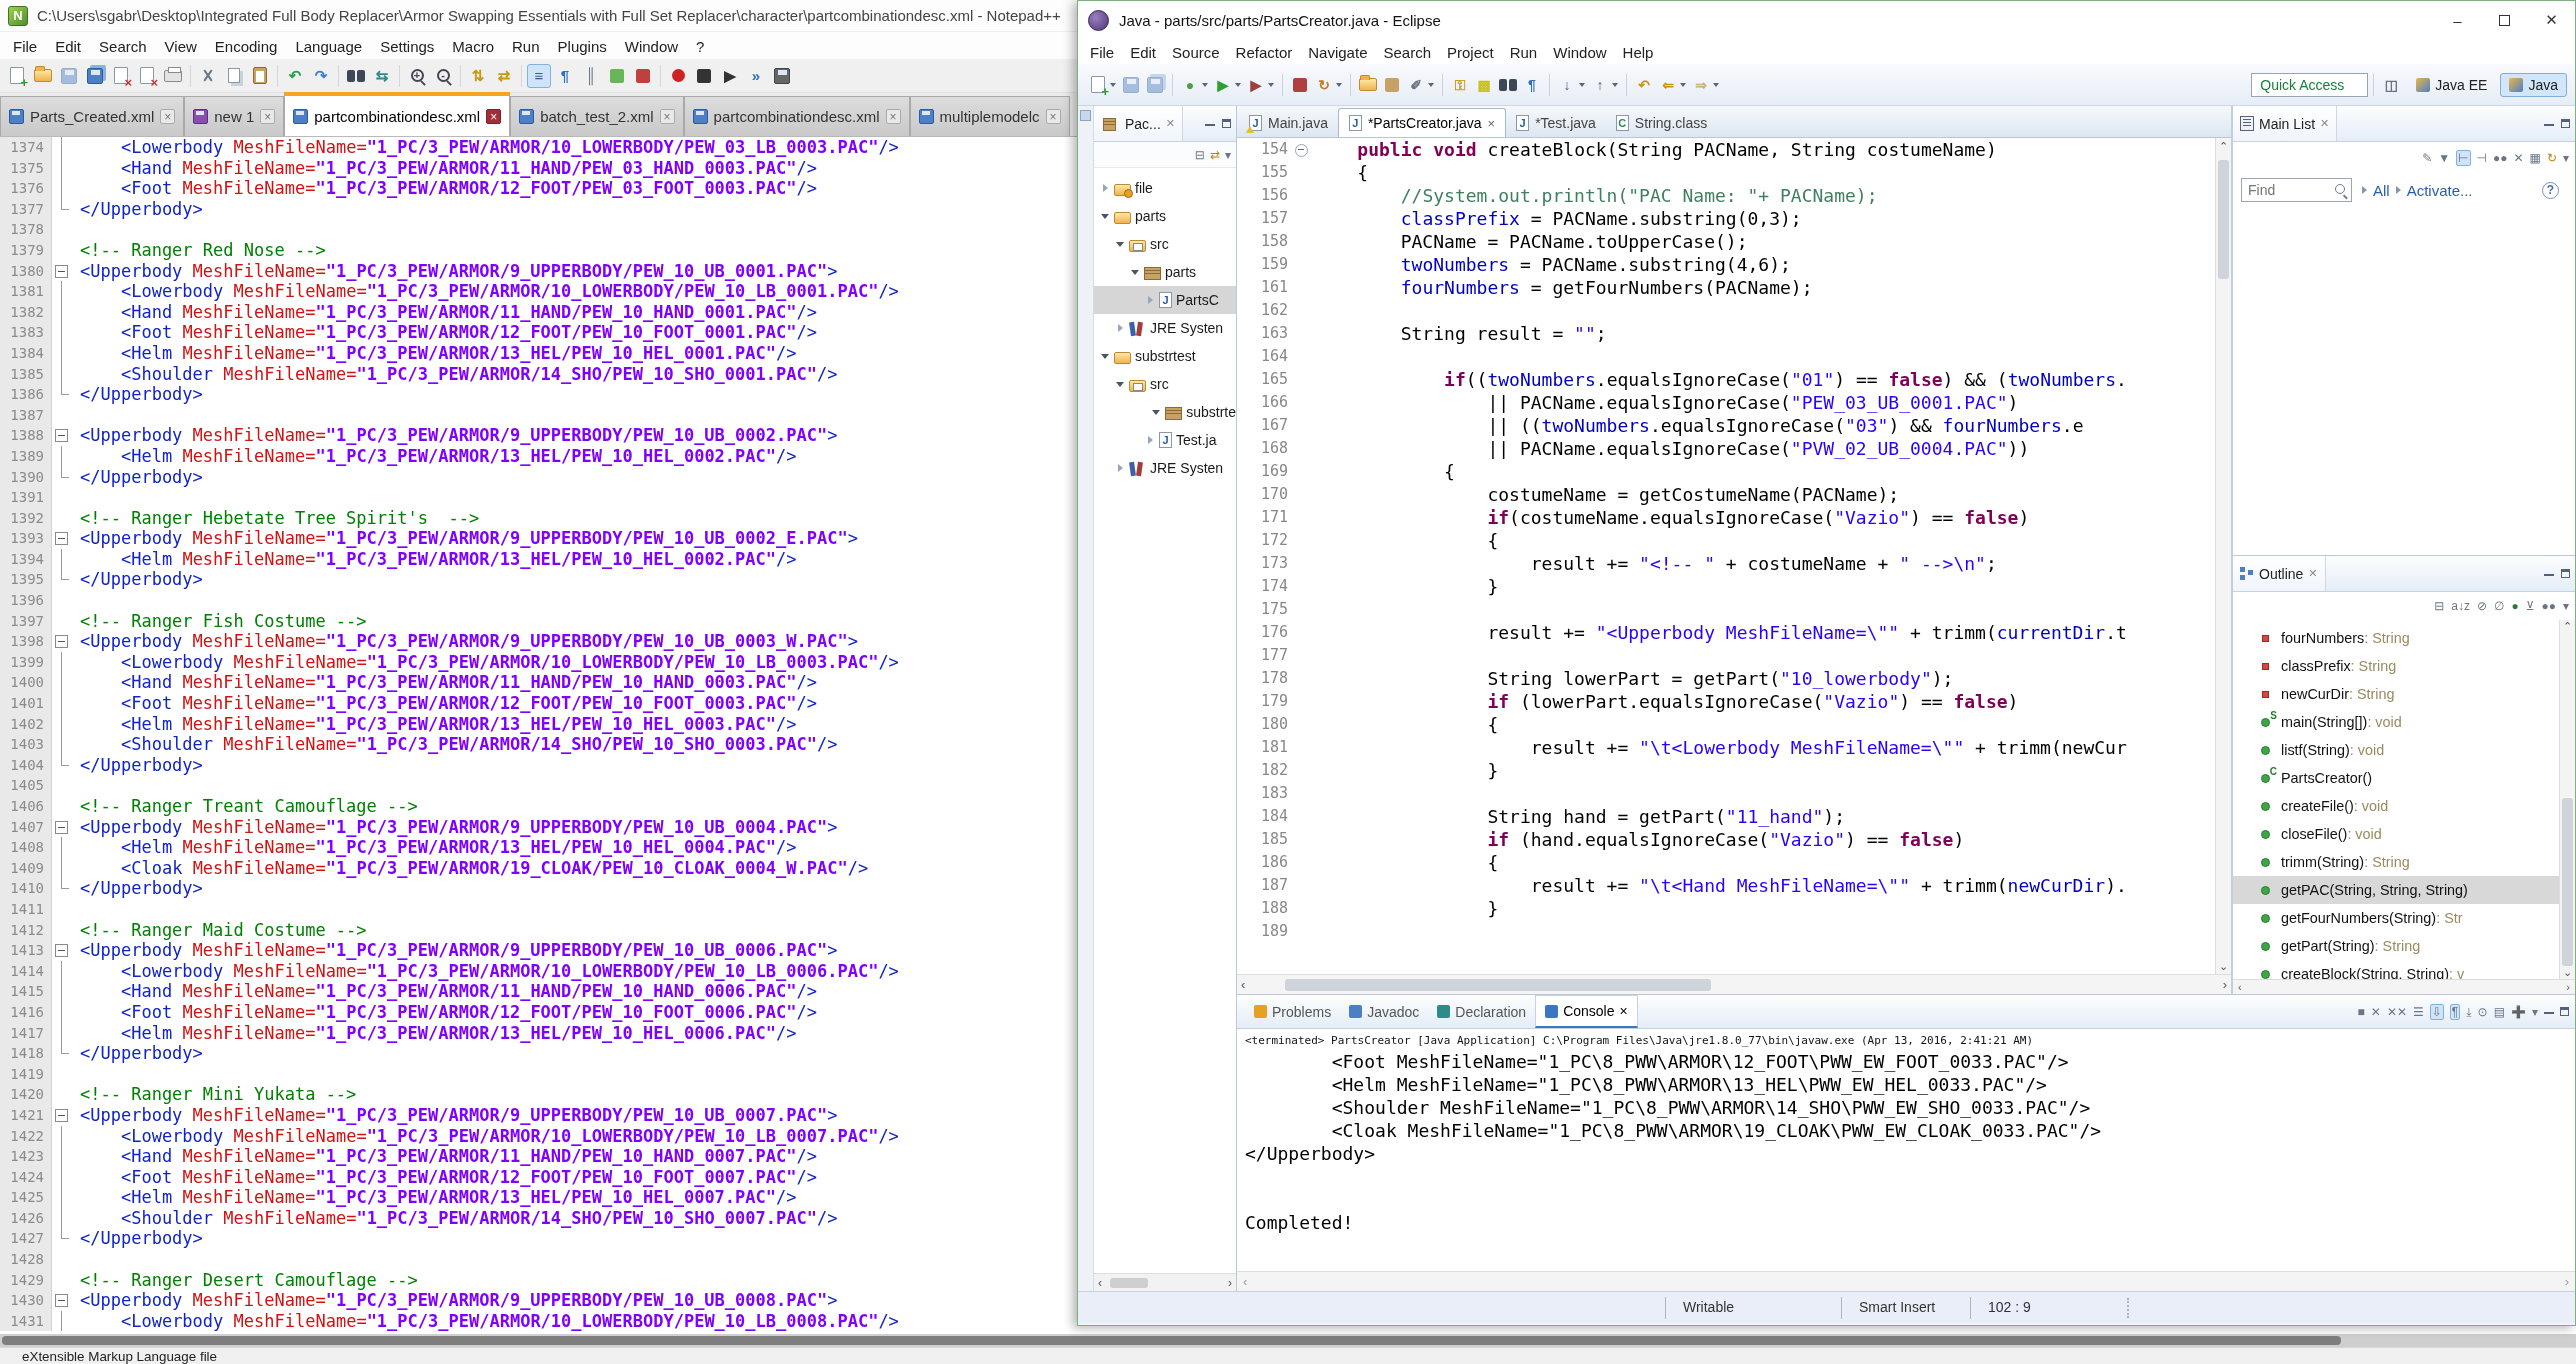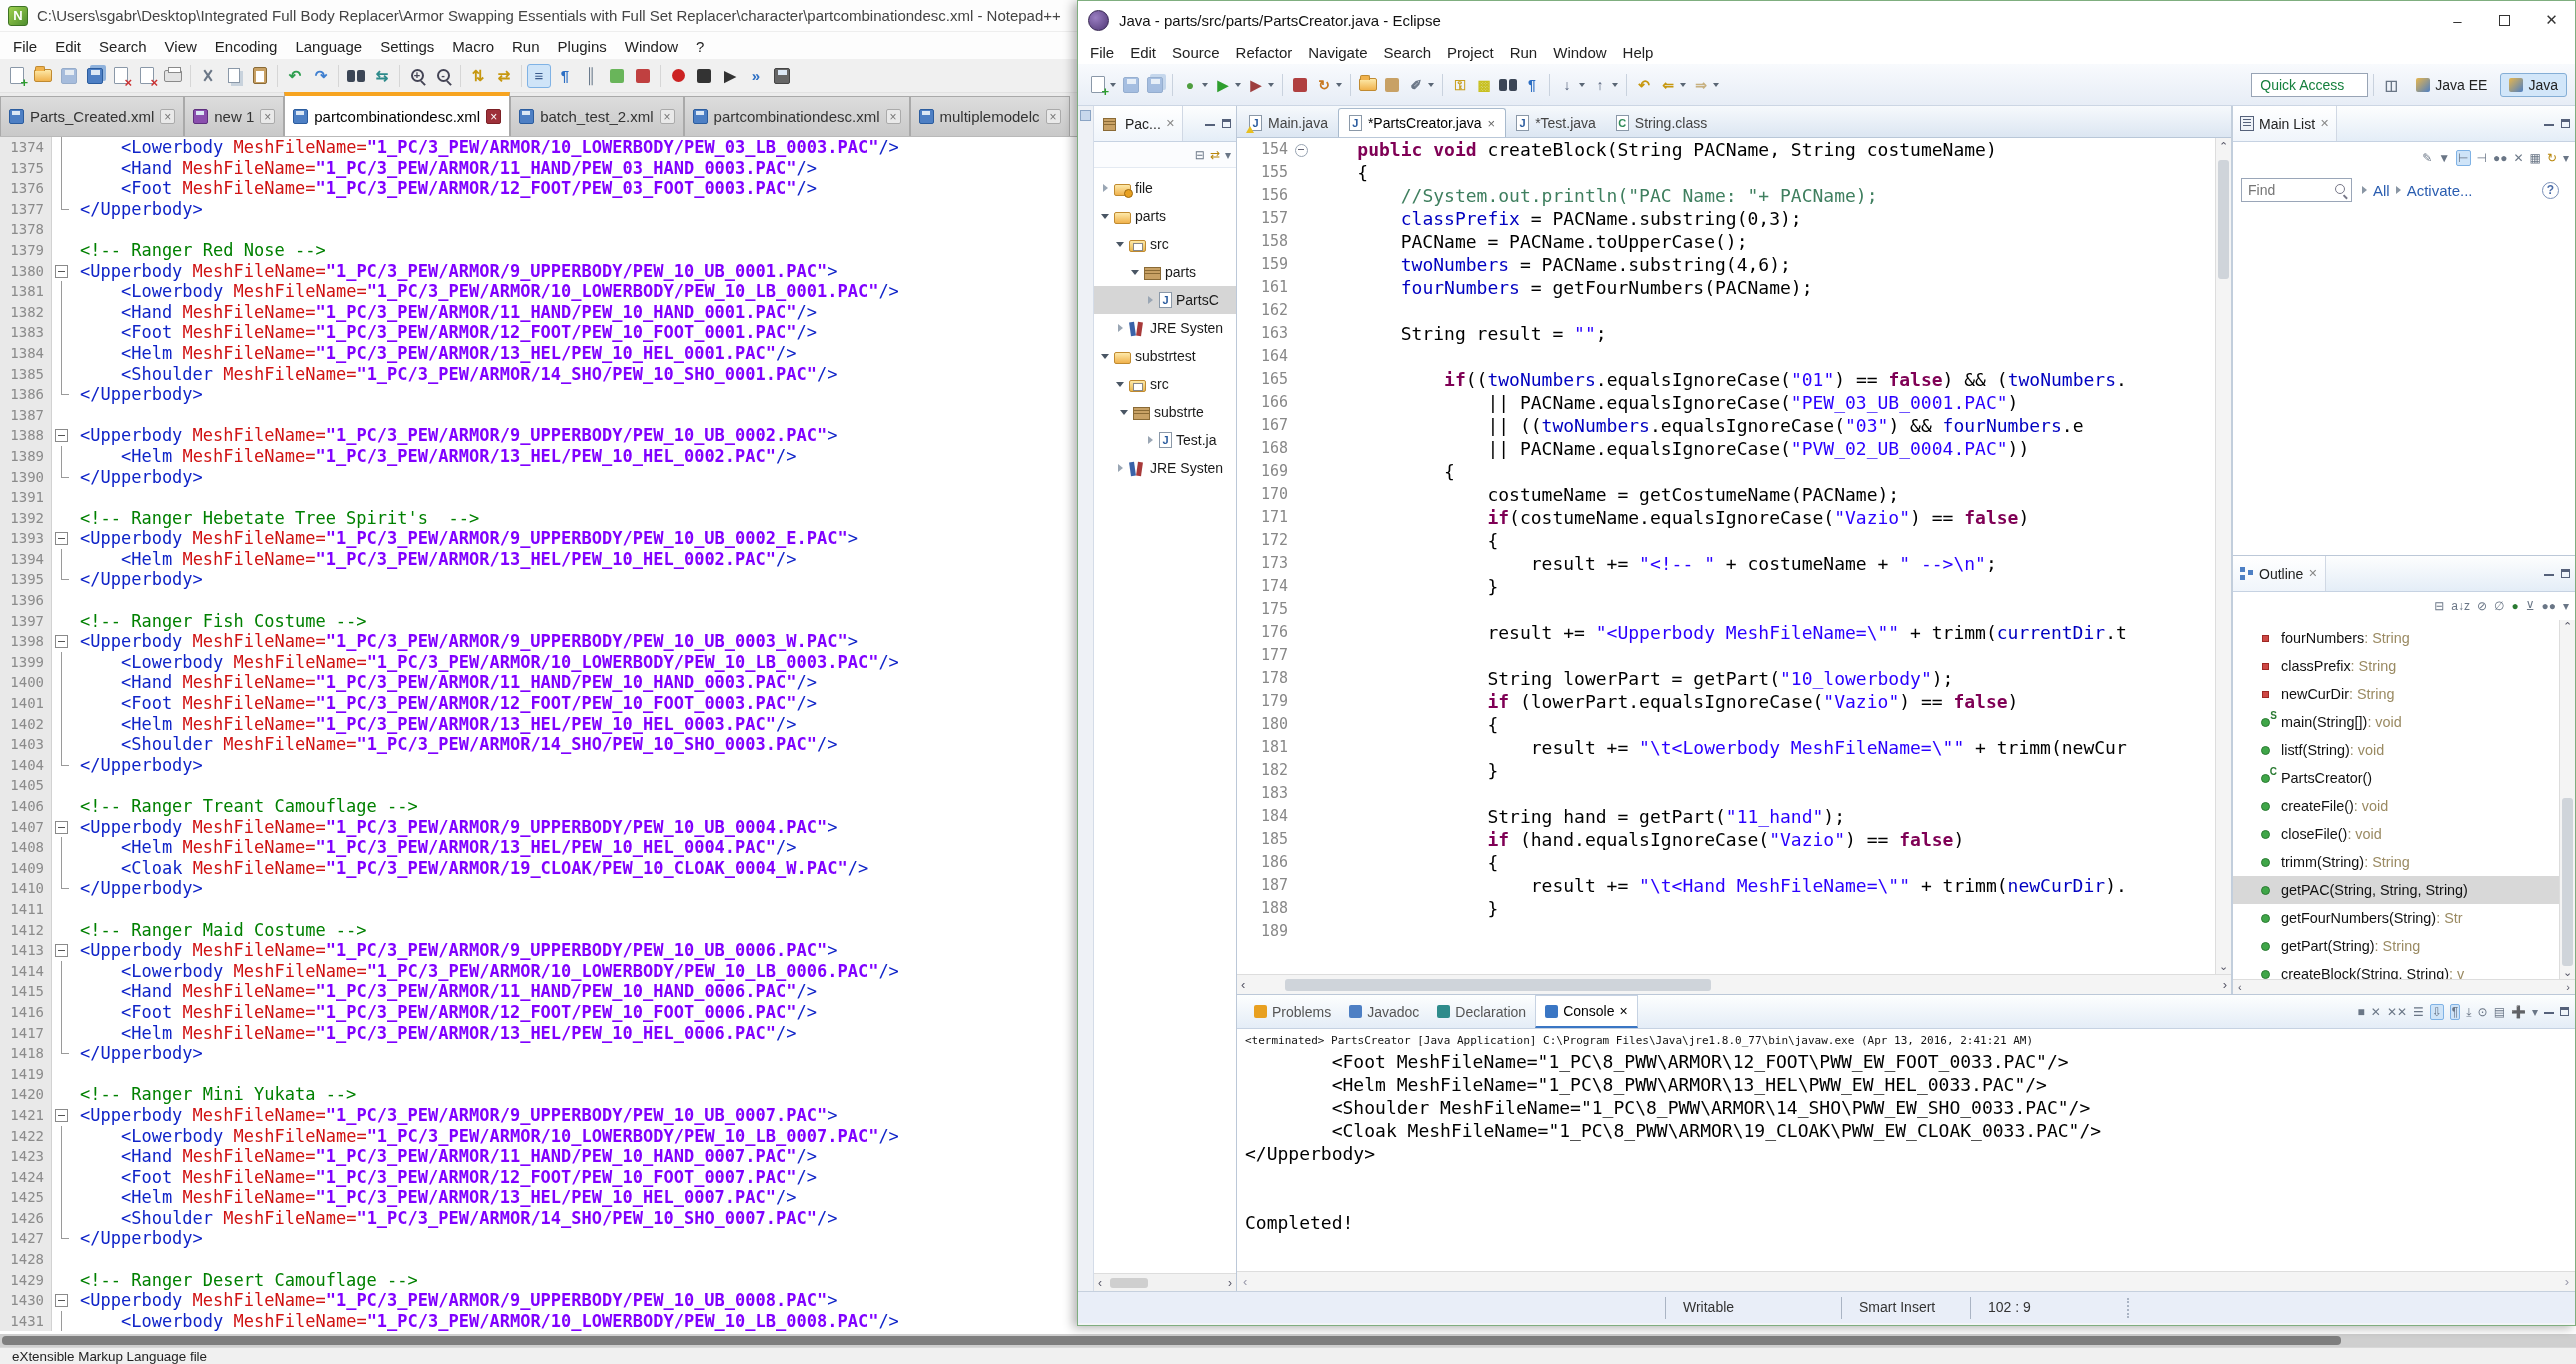--- a/index.html
+++ b/index.html
@@ -62,21 +62,21 @@
   .nl .fold.mid::before{content:"";position:absolute;left:9px;top:0;bottom:0;width:1px;background:#9a9a9a}
   .nl .fold.end::before{content:"";position:absolute;left:9px;top:0;height:11px;width:1px;background:#9a9a9a}
   .nl .fold.end::after{content:"";position:absolute;left:9px;top:10px;width:8px;height:1px;background:#9a9a9a}
   .nl .fold.open::before{content:"";position:absolute;left:3px;top:4px;width:11px;height:11px;border:1px solid #8a8a8a;background:#fff}
   .nl .fold.open::after{content:"";position:absolute;left:6px;top:10px;width:7px;height:1px;background:#555}
   .nl .code{padding-left:8px;font-family:"DejaVu Sans Mono","Liberation Mono",monospace}
   .xtag{color:#1024c8}.xattr{color:#d01212}.xval{color:#8000ff;font-weight:bold}.xcm{color:#008000}
   
   #npp-hscroll{position:absolute;left:0;top:1334px;right:0;height:13px;background:#cfcfcf}
   #npp-hscroll .thumb{position:absolute;left:2px;top:2px;width:2339px;height:9px;background:#7e7e7e;border-radius:4px}
-  #npp-status{position:absolute;left:0;top:1347px;right:0;height:18px;background:#f0f0f0;border-top:1px solid #d8d8d8;display:flex;align-items:center;padding-left:12px;font-size:13.4px;color:#222}
+  #npp-status{position:absolute;left:0;top:1347px;right:0;height:18px;background:#f0f0f0;border-top:1px solid #d8d8d8;display:flex;align-items:center;padding-left:22px;font-size:13.4px;color:#222}
 
   
   #ecl{position:absolute;left:1077px;top:0;width:1499px;height:1326px;background:#f2f4f7;border:1px solid #7fae7f;box-shadow:-4px 2px 10px rgba(0,0,0,.3)}
   #ecl-titlebar{position:absolute;left:0;top:0;right:0;height:38px;background:#fff;display:flex;align-items:center;padding-left:10px}
   .ecl-appicon{width:21px;height:21px;border-radius:50%;background:radial-gradient(circle at 35% 35%,#9a7ec2,#4e3673);border:1px solid #352451;margin-right:10px}
   #ecl-title{font-size:15px;color:#111;flex:1}
   .wbtns{display:flex;height:100%}
   .wbtn{width:47px;display:flex;align-items:center;justify-content:center;font-size:15px;color:#333}
   .wbtn .maxbox{width:11px;height:11px;border:1px solid #333}
   #ecl-menubar{position:absolute;left:0;top:38px;right:0;height:26px;background:#fff;display:flex;align-items:center;padding-left:4px}
@@ -598,21 +598,21 @@
             <span class="tic tic-folder"></span>
             <span>substrtest</span>
           </div>
           <div class="trow" style="padding-left: 19px;">
             <span class="tw">
               <span class="arr-d"></span>
             </span>
             <span class="tic tic-src"></span>
             <span>src</span>
           </div>
-          <div class="trow" style="padding-left: 23px;">
+          <div class="trow" style="padding-left: 50px; justify-content: flex-end;">
             <span class="tw">
               <span class="arr-d"></span>
             </span>
             <span class="tic tic-pkg"></span>
             <span>substrte</span>
           </div>
           <div class="trow" style="padding-left: 49px;">
             <span class="tw">
               <span class="arr-r"></span>
             </span>

